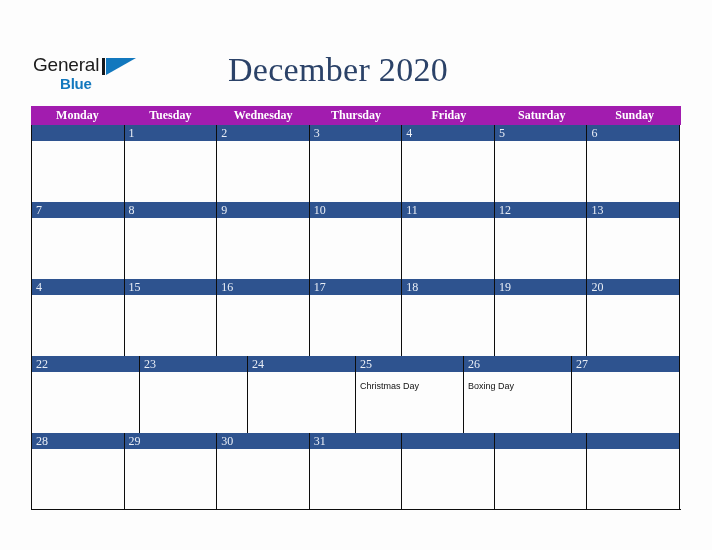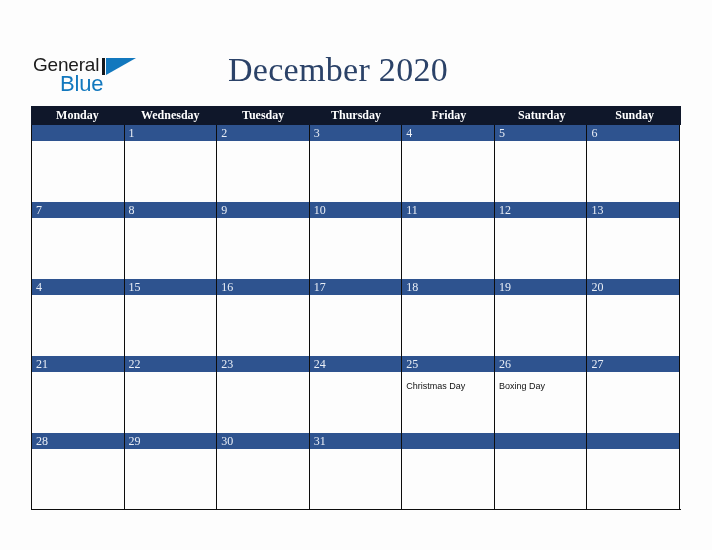--- a/index.html
+++ b/index.html
@@ -48,22 +48,22 @@
     color: #1c1c1c;
     letter-spacing: -0.2px;
     line-height: 20px;
     white-space: nowrap;
   }
   .logo-blue {
     position: absolute;
     left: 27px;
     top: 19px;
     font-family: "Liberation Sans", sans-serif;
-    font-size: 22px;
-    font-weight: 400;
+    font-size: 15px;
+    font-weight: 700;
     color: #1278be;
     letter-spacing: -0.2px;
     line-height: 20px;
     white-space: nowrap;
   }
   .logo-mark {
     position: absolute;
     left: 69px;
     top: 3px;
     width: 34px;
@@ -118,21 +118,21 @@
     position: absolute;
     left: 31px;
     top: 82px;
     width: 650px;
   }
 
   .weekdays {
     display: flex;
     width: 650px;
     height: 19px;
-    background: #0f172a;
+    background: #a21caf;
   }
   .weekday {
     flex: 1 1 0;
     display: flex;
     align-items: center;
     justify-content: center;
     font-family: "Liberation Serif", serif;
     font-size: 12px;
     font-weight: bold;
     color: #ffffff;
@@ -207,22 +207,22 @@
 
     <div class="title">December 2020</div>
 
 
   </div>
 
   <div class="calendar">
 
     <div class="weekdays">
       <div class="weekday">Monday</div>
+      <div class="weekday">Tuesday</div>
       <div class="weekday">Wednesday</div>
-      <div class="weekday">Tuesday</div>
       <div class="weekday">Thursday</div>
       <div class="weekday">Friday</div>
       <div class="weekday">Saturday</div>
       <div class="weekday">Sunday</div>
     </div>
 
     <div class="weeks">
 
       <div class="week">
         <div class="day">
@@ -355,26 +355,20 @@
           <div class="day-banner">
               <span class="day-num">20</span>
             </div>
           <div class="day-body"><span class="event"></span></div>
         </div>
       </div>
 
       <div class="week">
         <div class="day">
           <div class="day-banner">
-              <span class="day-num">21</span>
-            </div>
-          <div class="day-body"><span class="event"></span></div>
-        </div>
-        <div class="day">
-          <div class="day-banner">
               <span class="day-num">22</span>
             </div>
           <div class="day-body"><span class="event"></span></div>
         </div>
         <div class="day">
           <div class="day-banner">
               <span class="day-num">23</span>
             </div>
           <div class="day-body"><span class="event"></span></div>
         </div>

